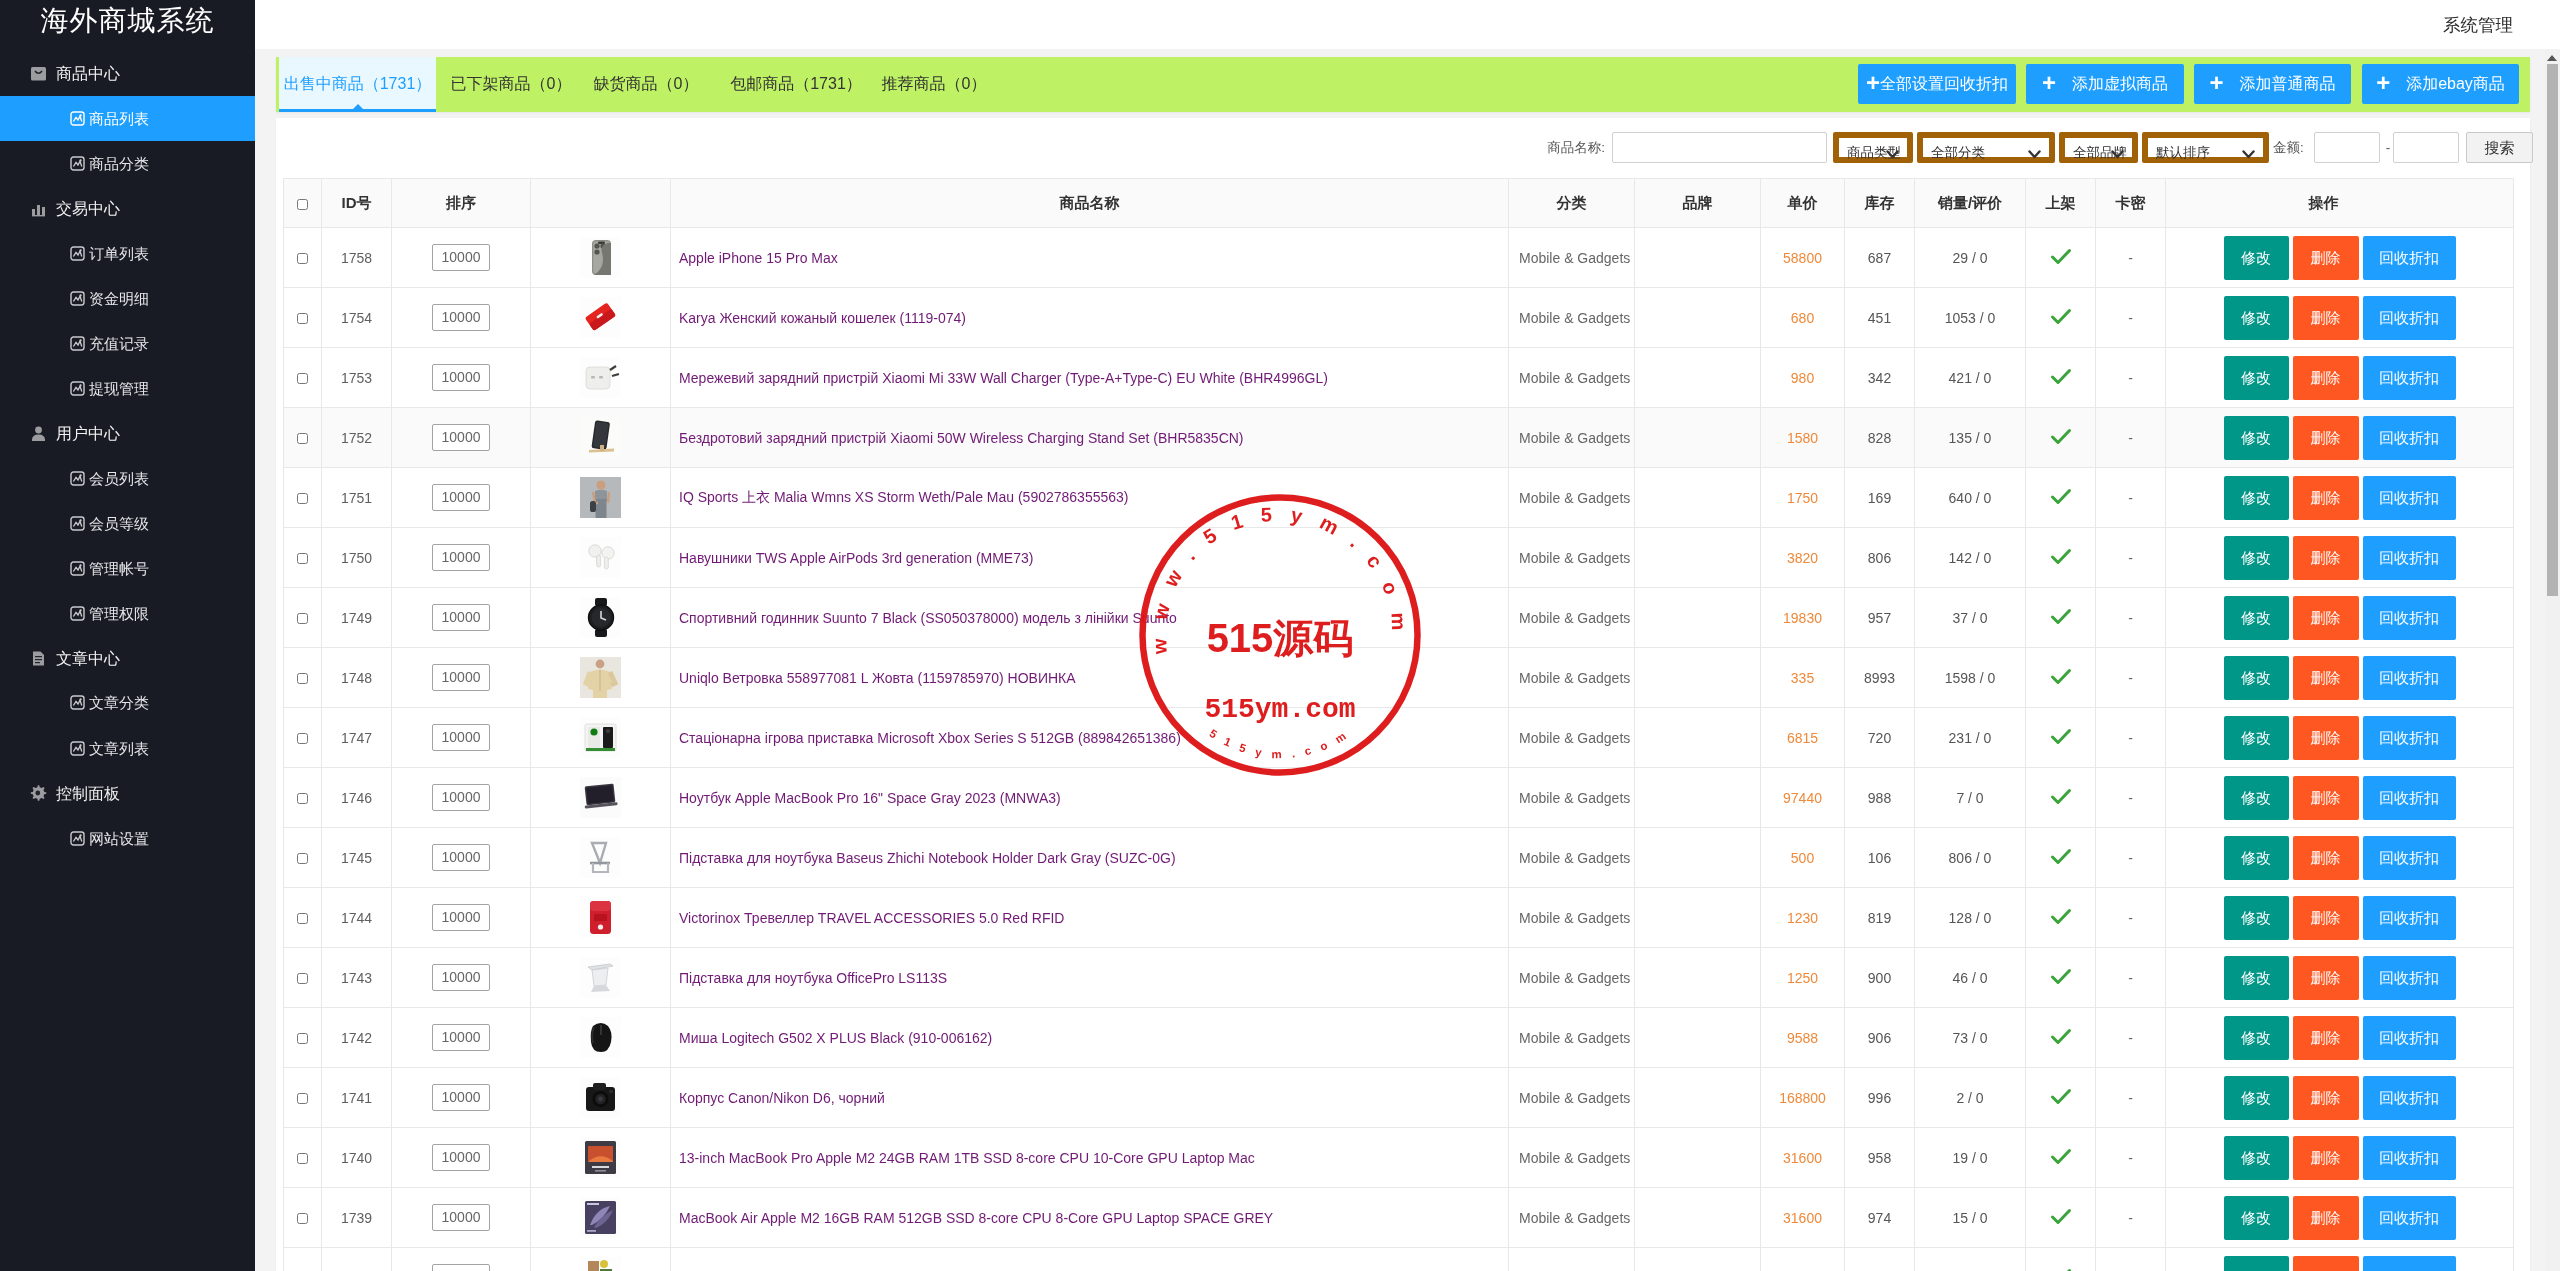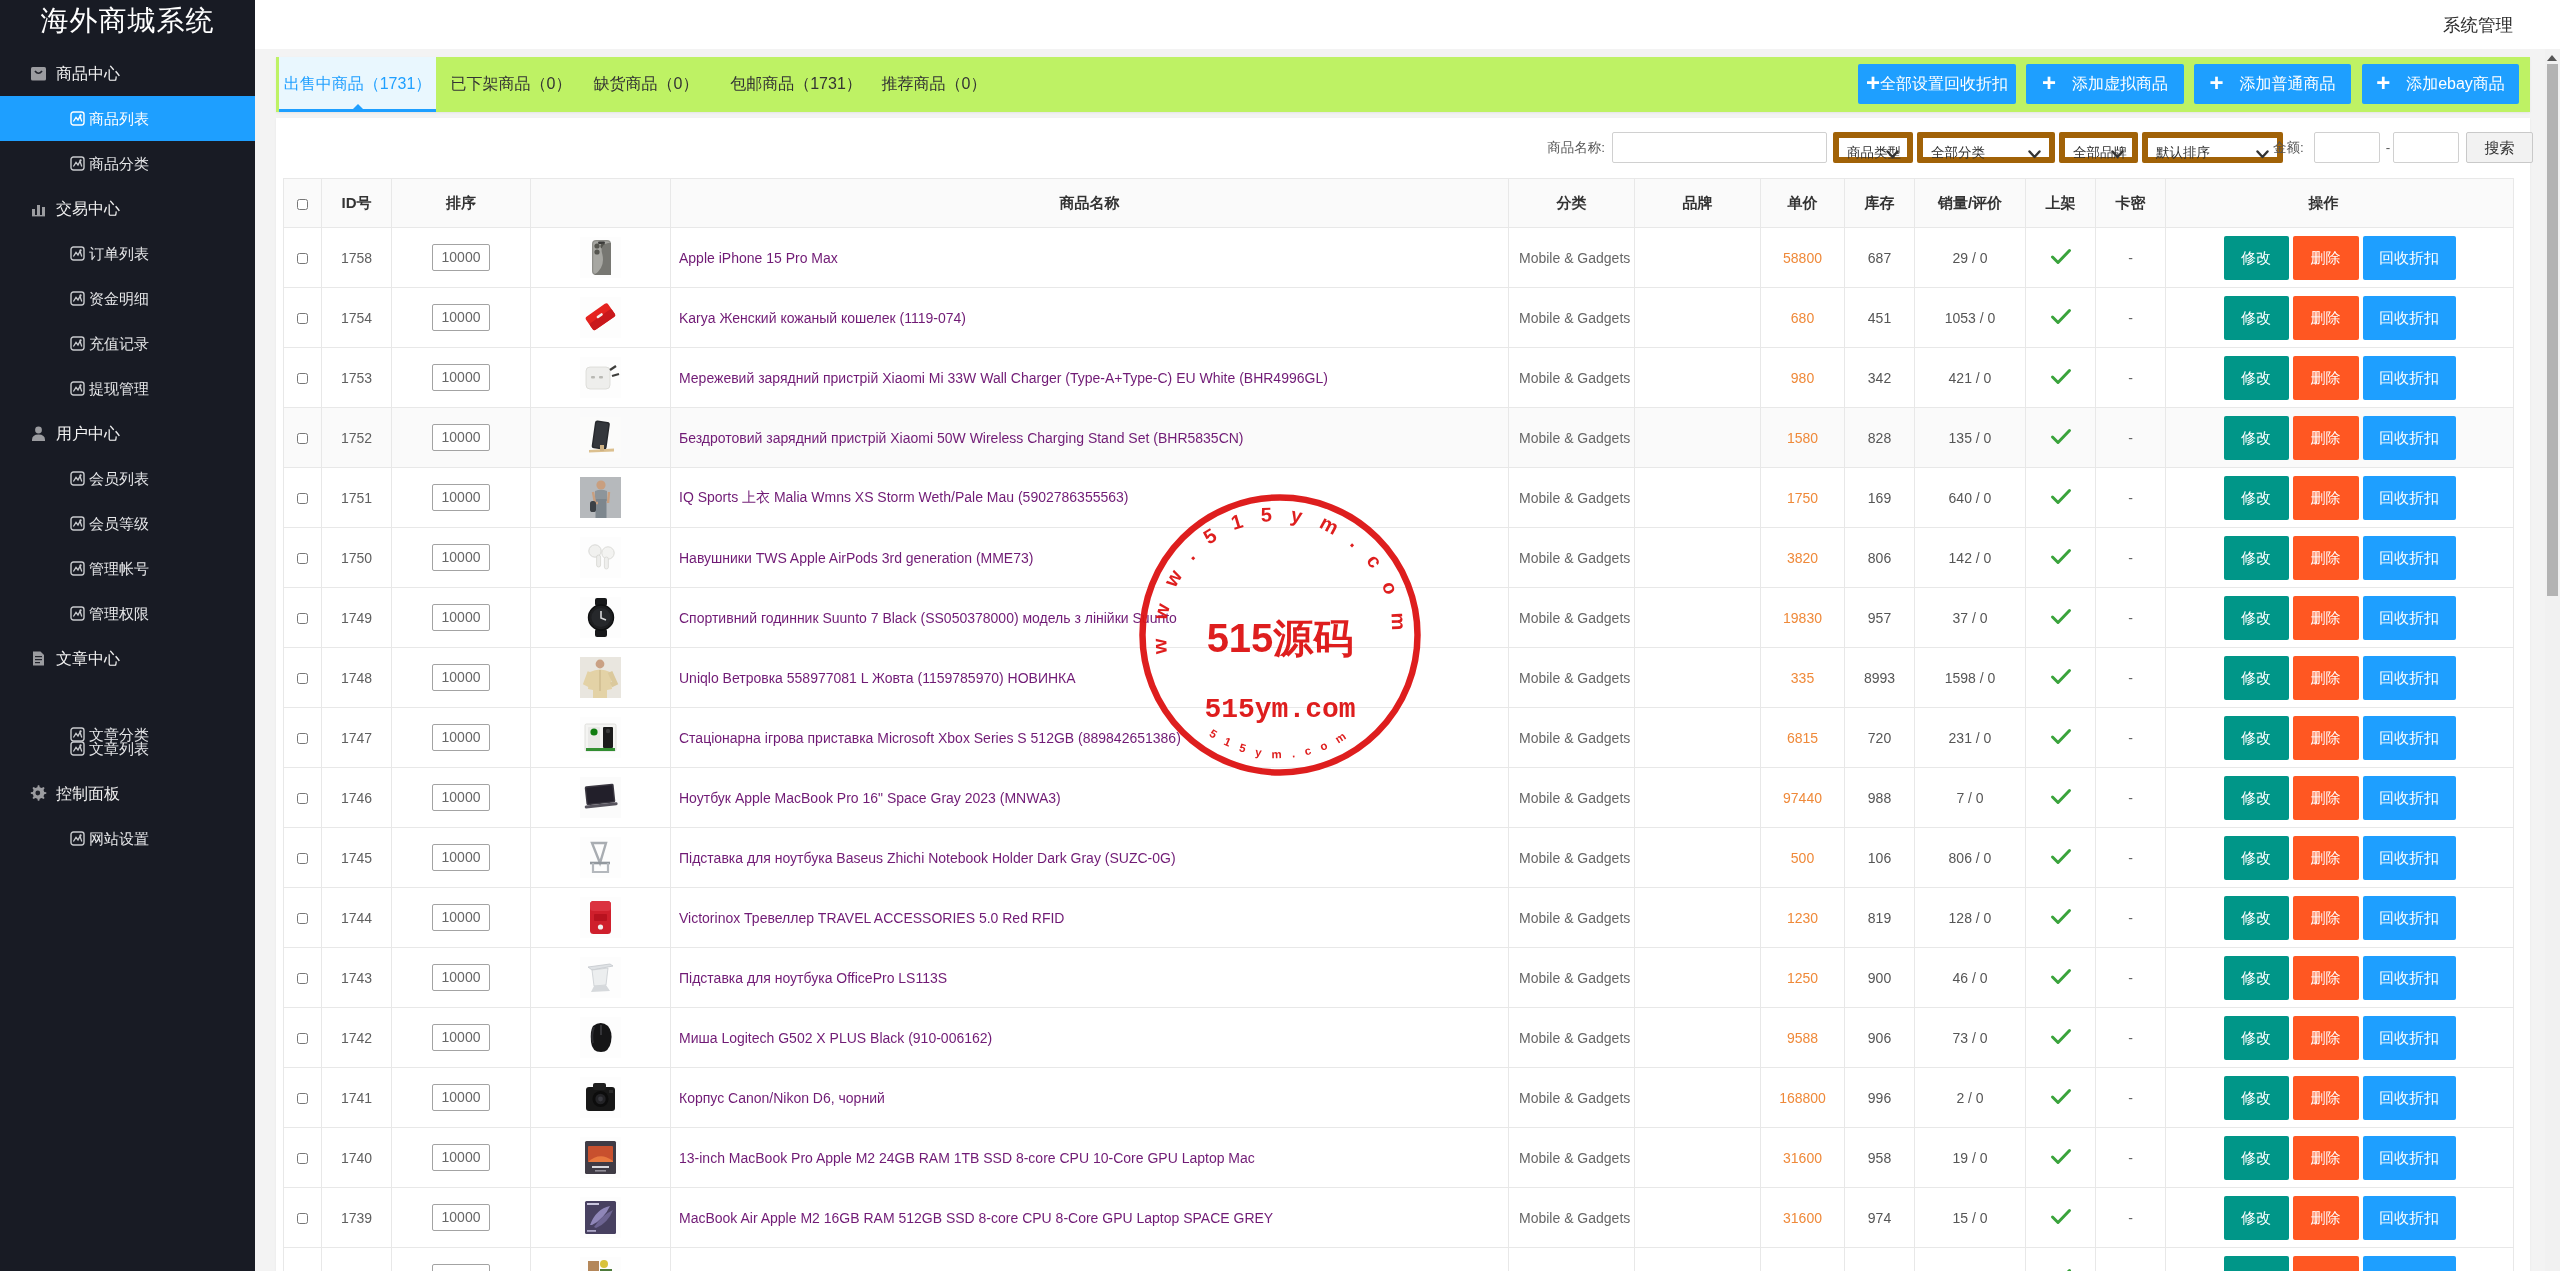--- a/index.html
+++ b/index.html
@@ -194,21 +194,21 @@
       <span class="pic">
         <svg width="17" height="17" viewBox="0 0 17 17">
           <path d="M3 1.5 L10.5 1.5 L14 5 L14 15.5 L3 15.5 Z" fill="#9b9ca0"></path>
           <rect x="5" y="6" width="7" height="1.2" fill="#22242c"></rect>
           <rect x="5" y="9" width="7" height="1.2" fill="#22242c"></rect>
           <rect x="5" y="12" width="5" height="1.2" fill="#22242c"></rect>
         </svg>
       </span>
       <span class="ptxt">文章中心</span>
     </div>
-<div class="mi mi-s" style="top:712px">
+<div class="mi mi-s" style="top:680px">
       <span class="sic">
         <svg width="15" height="15" viewBox="0 0 15 15">
           <rect x="1" y="1" width="13" height="13" rx="2.4" fill="none" stroke="#c8cacd" stroke-width="1.4"></rect>
           <path d="M3.4 10.5 L6 6.4 L8 9 L10 5.2 L11.8 10.5" fill="none" stroke="#c8cacd" stroke-width="1.3"></path>
           <circle cx="10.6" cy="4.4" r="1.1" fill="#c8cacd"></circle>
         </svg>
       </span>
       <span class="stxt">文章分类</span>
     </div>
 <div class="mi mi-s" style="top:725.5px">
@@ -272,21 +272,21 @@
 <div class="fin" style="left:1336px;width:215px;"></div>
 <div class="fsel" style="left:1557px;width:80px;">商品类型<svg width="13" height="9" viewBox="0 0 13 9">
         <path d="M1.5 1.5 L6.5 7 L11.5 1.5" fill="none" stroke="#333" stroke-width="2.4" stroke-linecap="round" stroke-linejoin="round"></path>
       </svg></div>
 <div class="fsel" style="left:1641px;width:138px;">全部分类<svg width="13" height="9" viewBox="0 0 13 9">
         <path d="M1.5 1.5 L6.5 7 L11.5 1.5" fill="none" stroke="#333" stroke-width="2.4" stroke-linecap="round" stroke-linejoin="round"></path>
       </svg></div>
 <div class="fsel" style="left:1783px;width:79px;">全部品牌<svg width="13" height="9" viewBox="0 0 13 9">
         <path d="M1.5 1.5 L6.5 7 L11.5 1.5" fill="none" stroke="#333" stroke-width="2.4" stroke-linecap="round" stroke-linejoin="round"></path>
       </svg></div>
-<div class="fsel" style="left:1866px;width:141px;">默认排序<svg width="13" height="9" viewBox="0 0 13 9">
+<div class="fsel" style="left:1866px;width:127px;">默认排序<svg width="13" height="9" viewBox="0 0 13 9">
         <path d="M1.5 1.5 L6.5 7 L11.5 1.5" fill="none" stroke="#333" stroke-width="2.4" stroke-linecap="round" stroke-linejoin="round"></path>
       </svg></div>
 <div class="flabel" style="left:1997px;width:34px;">金额:</div>
 <div class="fin" style="left:2038px;width:66px;"></div>
 <div class="flabel" style="left:2106px;width:12px;text-align:center;">-</div>
 <div class="fin" style="left:2117px;width:66px;"></div>
 <div id="searchbtn" style="left:2190px;width:67px;">搜索</div>
 <table>
 <colgroup>
         <col class="c0">

